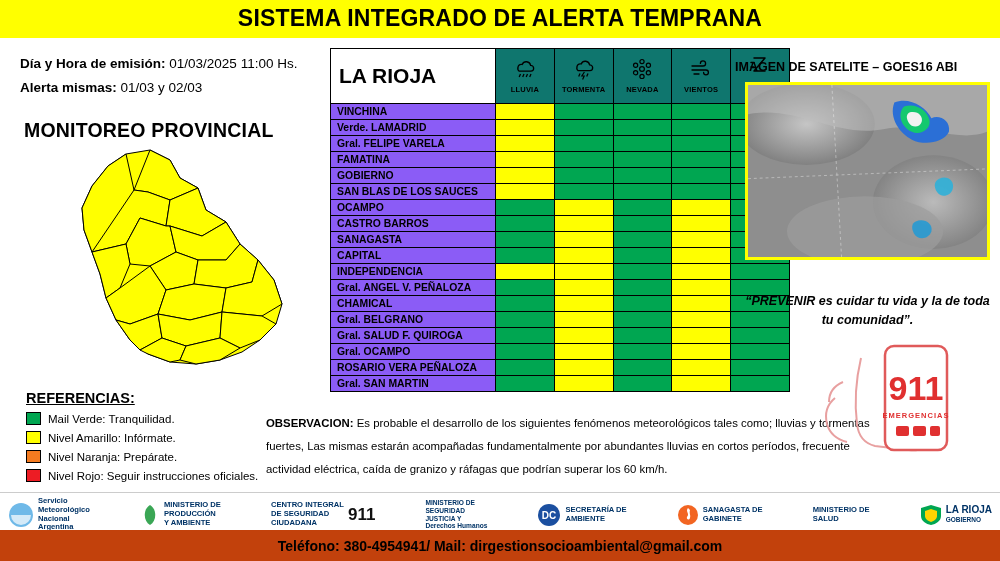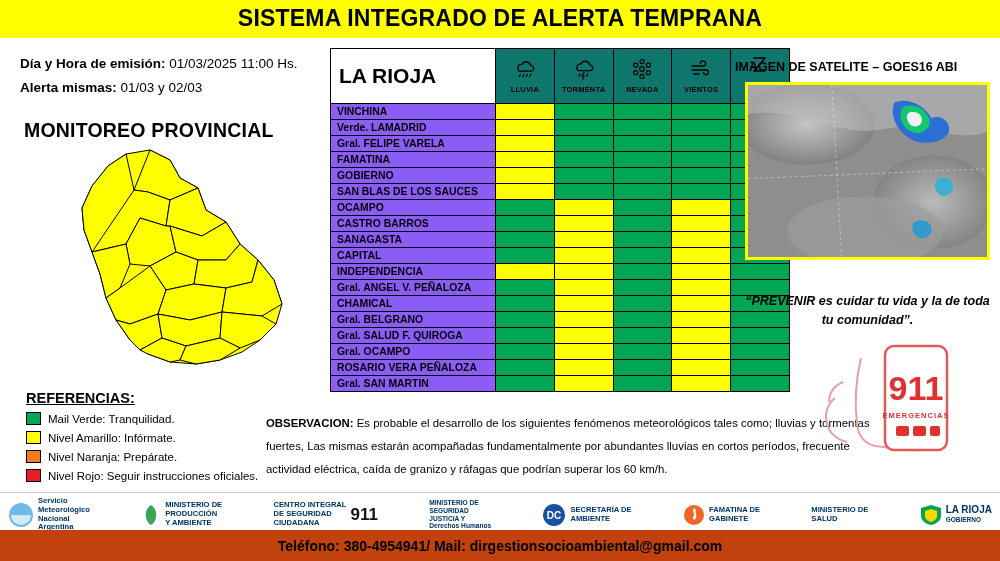--- a/index.html
+++ b/index.html
@@ -520,21 +520,21 @@
           <span>AMBIENTE</span>
         </span>
       </div>
 
       <div class="logo-item">
         <svg class="mark" width="22" height="22" viewBox="0 0 22 22">
           <circle cx="11" cy="11" r="10" fill="#f26522"></circle>
           <path d="M11 4 C8 8 13 9 10 13 C9 15 12 17 13 14 C14 11 12 10 13 6z" fill="#fff"></path>
         </svg>
         <span class="logo-txt">
-          <span>FAMATINA DE</span><br>
+          <span>SANAGASTA DE</span><br>
           <span>GABINETE</span>
         </span>
       </div>
 
       <div class="logo-item">
         <span class="logo-txt">
           <span>MINISTERIO DE</span><br>
           <span>SALUD</span>
         </span>
       </div>

